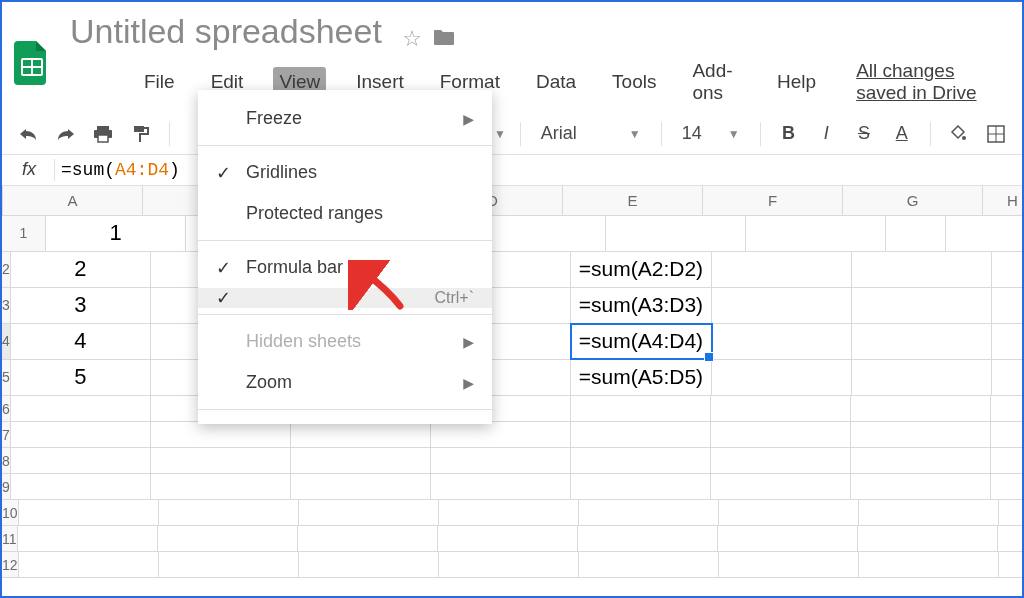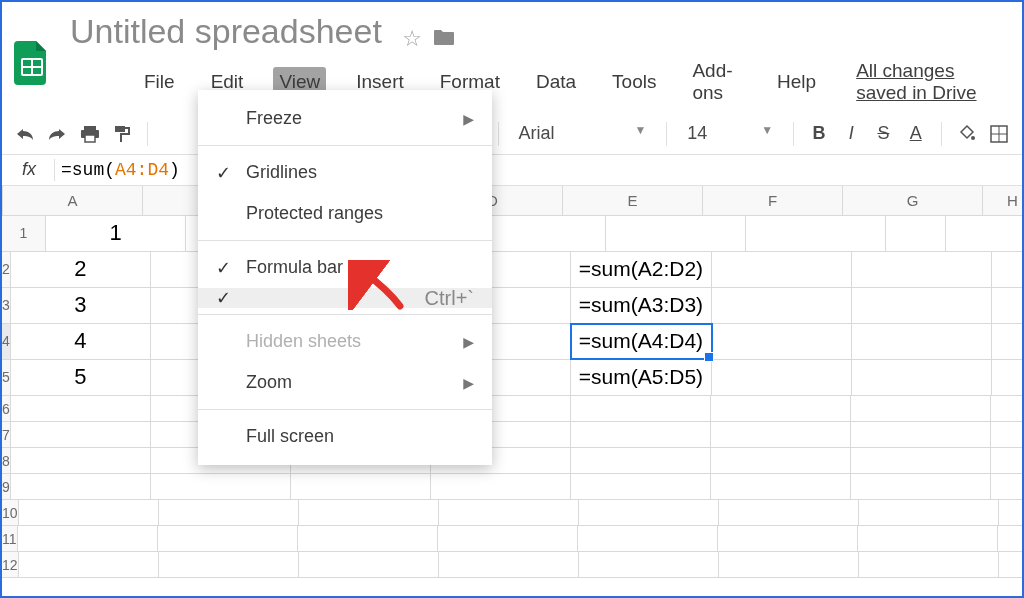--- a/index.html
+++ b/index.html
@@ -10,21 +10,21 @@
 .title-area { flex: 1; }
 .doc-title { font-size: 34px; color: #8a8a8a; font-weight: 400; display: inline-block; margin-right: 10px; }
 .star-icon, .folder-icon { display: inline-block; color: #9e9e9e; font-size: 22px; vertical-align: middle; margin-left: 6px; }
 .menubar { padding: 4px 0 6px 68px; display: flex; gap: 24px; align-items: center; font-size: 19px; color: #3c3c3c; }
 .menubar .menu-item { cursor: pointer; padding: 4px 6px; }
 .menubar .menu-item.active { background: #a3a3a3; border-radius: 3px; }
 .saved-status { color: #404040; text-decoration: underline; margin-left: 10px; font-size: 19px; }
 .toolbar { display: flex; align-items: center; padding: 6px 12px; border-bottom: 1px solid #e0e0e0; gap: 10px; font-size: 18px; color: #4a4a4a; }
 .tool-btn { width: 28px; height: 28px; display: flex; align-items: center; justify-content: center; cursor: pointer; }
 .tool-sep { width: 1px; height: 24px; background: #e0e0e0; margin: 0 4px; }
-.tool-dropdown { display: flex; gap: 20px; padding: 2px 6px; cursor: pointer; }
+.tool-dropdown { display: flex; align-items: center; gap: 6px; padding: 2px 6px; cursor: pointer; }
 .chev { font-size: 12px; color: #888; }
 .bold { font-weight: bold; }
 .italic { font-style: italic; }
 .strike { text-decoration: line-through; }
 .underline-A { text-decoration: underline; }
 .formula-row { display: flex; align-items: center; border-bottom: 1px solid #e0e0e0; padding: 4px 8px; font-size: 18px; }
 .fx-label { font-style: italic; color: #404040; width: 38px; text-align: center; }
 .fx-divider { width: 1px; height: 22px; background: #e0e0e0; margin: 0 6px; }
 .formula-content { font-family: 'Courier New', monospace; font-size: 18px; }
 .formula-content .range { color: #e37400; }
@@ -39,21 +39,21 @@
 .cell { flex: 0 0 140px; border-right: 1px solid #d9d9d9; padding: 0 8px; font-size: 22px; text-align: center; line-height: 34px; position: relative; }
 .cell.left { text-align: left; font-size: 21px; }
 .cell:last-child { flex: 0 0 60px; }
 .cell.selected { outline: 2px solid #1a73e8; outline-offset: -1px; z-index: 2; }
 .cell.selected::after { content: ''; position: absolute; bottom: -3px; right: -3px; width: 8px; height: 8px; background: #1a73e8; border: 1px solid #fff; }
 .row-h.sel { background: #e8eaed; }
 .dropdown { position: absolute; top: 88px; left: 196px; width: 294px; background: #fff; box-shadow: 0 4px 14px rgba(0,0,0,0.25); z-index: 50; padding: 8px 0; font-size: 18px; color: #3c3c3c; }
 .dd-item { display: flex; align-items: center; padding: 10px 18px 10px 48px; position: relative; cursor: pointer; }
 .dd-item .check { position: absolute; left: 18px; font-size: 18px; color: #333; }
 .dd-item .sub-arrow { position: absolute; right: 18px; color: #777; font-size: 14px; }
-.dd-item .shortcut { position: absolute; right: 18px; color: #888; font-size: 20px; }
+.dd-item .shortcut { position: absolute; right: 18px; color: #888; font-size: 16px; }
 .dd-item.disabled { color: #b0b0b0; }
 .dd-item.highlight { background: #eeeeee; }
 .dd-divider { height: 1px; background: #e0e0e0; margin: 6px 0; }
 .arrow-annotation { position: absolute; top: 258px; left: 346px; z-index: 60; pointer-events: none; }
 .row.short { height: 26px; }
 .row.short .row-h { line-height: 26px; }
 </style>
 </head>
 <body>
 
@@ -330,23 +330,20 @@
   <div class="dd-divider"></div>
   <div class="dd-item disabled">
     <span>Hidden sheets</span>
     <span class="sub-arrow">▶</span>
   </div>
   <div class="dd-item">
     <span>Zoom</span>
     <span class="sub-arrow">▶</span>
   </div>
   <div class="dd-divider"></div>
-  <div class="dd-item">
-    <span>Full screen</span>
-  </div>
 </div>
 
 <div class="arrow-annotation">
   <svg width="60" height="50" viewBox="0 0 60 50">
     <defs>
         <marker id="ah" markerWidth="12" markerHeight="12" refX="2" refY="6" orient="auto">
           <path d="M0 0L12 6L0 12z" fill="#e4312b"></path>
         </marker>
       </defs>
     <path d="M52 46 Q40 30 16 12" stroke="#e4312b" stroke-width="7" fill="none" marker-end="url(#ah)" stroke-linecap="round"></path>

